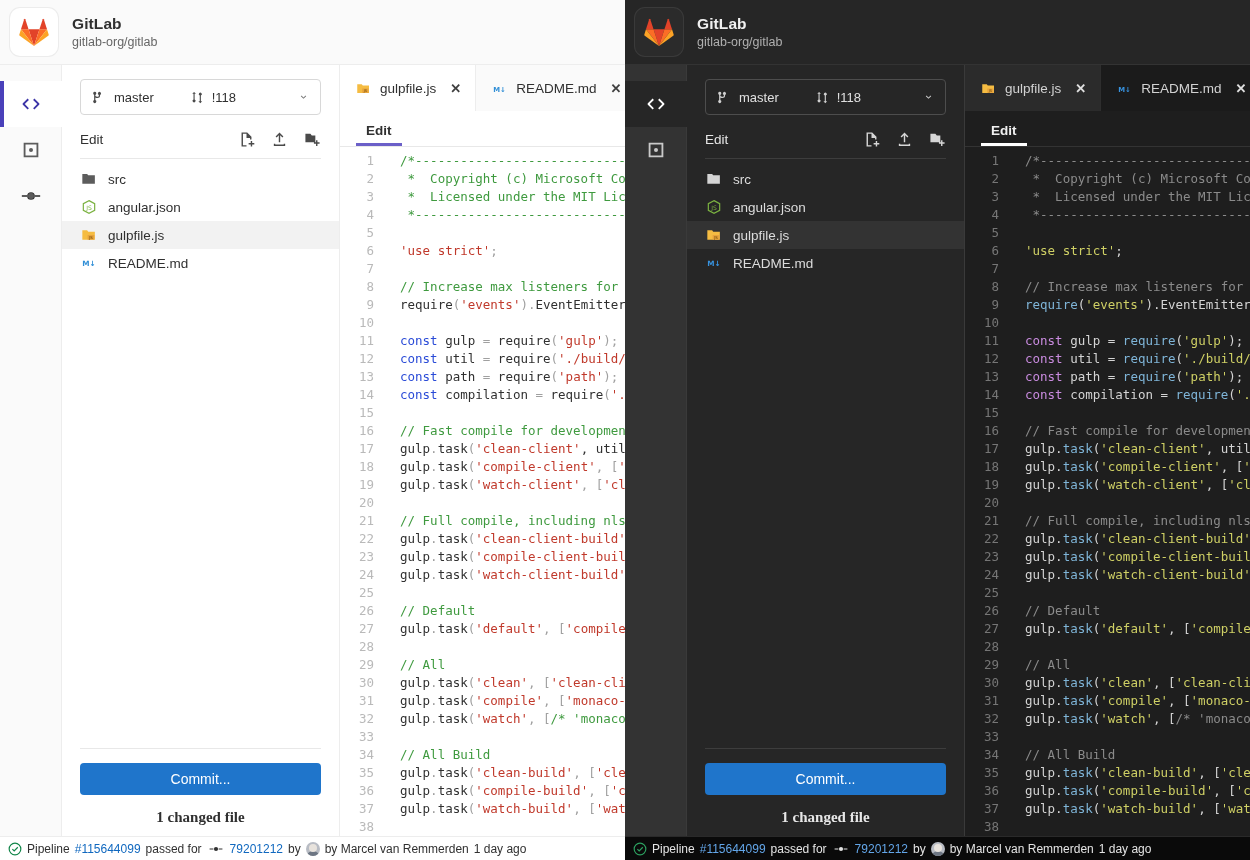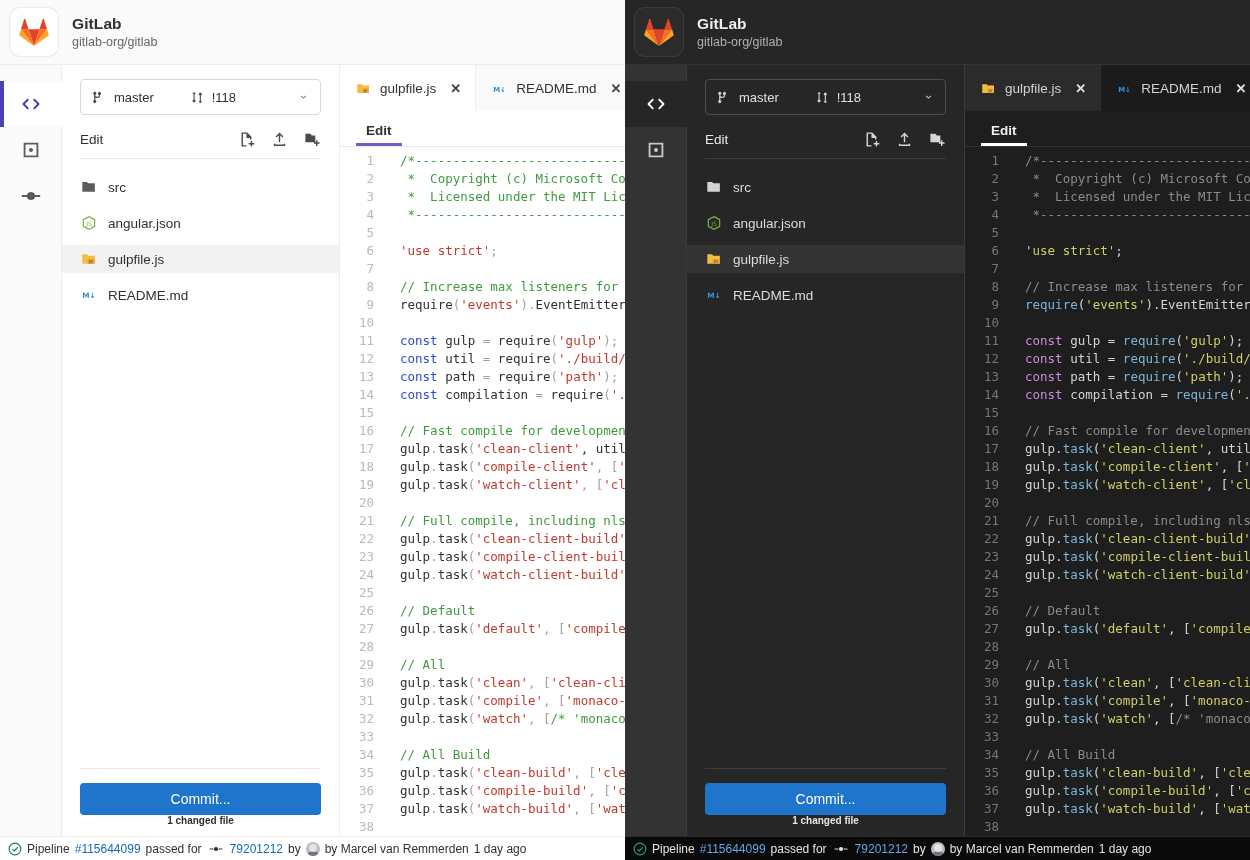--- a/index.html
+++ b/index.html
@@ -31,27 +31,27 @@
   .act-item .bar{position:absolute;left:0;top:0;bottom:0;width:4px;}
   .act-icon{width:22px;height:22px;display:block;}
 
   .sidebar{width:278px;flex:0 0 278px;display:flex;flex-direction:column;box-sizing:border-box;position:relative;}
   .side-head{display:flex;align-items:center;padding:14px 18px 10px 18px;}
   .side-head-title{font-size:13.5px;flex:1 1 auto;}
   .side-head-actions{display:flex;gap:16px;align-items:center;}
   .side-head-actions svg{width:17px;height:17px;display:block;cursor:pointer;}
   .side-rule{height:1px;margin:0 18px;}
   .tree{padding-top:6px;flex:1 1 auto;overflow:hidden;}
-  .tree-row{display:flex;align-items:center;height:28px;padding-left:18px;cursor:pointer;font-size:13.5px;margin-top:8px;}
+  .tree-row{display:flex;align-items:center;height:28px;padding-left:18px;cursor:pointer;font-size:13.5px;}
   .tree-row .ficon{width:18px;height:18px;margin-right:10px;flex:0 0 18px;display:flex;align-items:center;justify-content:center;}
   .tree-row .ficon svg{width:16px;height:16px;display:block;}
   .side-foot{padding:0 18px 10px 18px;}
   .foot-rule{height:1px;margin-bottom:14px;}
   .commit-btn{display:block;width:100%;height:32px;border:0;border-radius:4px;color:#fff;font-size:14px;font-family:inherit;cursor:pointer;}
-  .changed-line{text-align:center;font-weight:bold;font-size:10px;}
+  .changed-line{text-align:center;font-weight:bold;font-size:15px;margin-top:14px;font-family:Liberation Serif, serif;}
 
   
   .editor{flex:1 1 auto;min-width:0;display:flex;flex-direction:column;position:relative;}
   .tabbar{height:46px;flex:0 0 46px;display:flex;align-items:stretch;overflow:hidden;}
   .tab{display:flex;align-items:center;padding:0 14px 0 16px;gap:9px;cursor:pointer;font-size:13.5px;white-space:nowrap;box-sizing:border-box;}
   .tab .ficon svg{width:15px;height:15px;display:block;}
   .tab .close{font-size:13px;font-weight:bold;margin-left:5px;cursor:pointer;line-height:1;}
   .tab-spacer{flex:1 1 auto;}
   .modebar{height:36px;flex:0 0 36px;display:flex;align-items:flex-end;padding-left:16px;box-sizing:border-box;}
   .mode-tab{font-weight:bold;font-size:13.5px;padding:0 10px 8px 10px;position:relative;cursor:pointer;}

